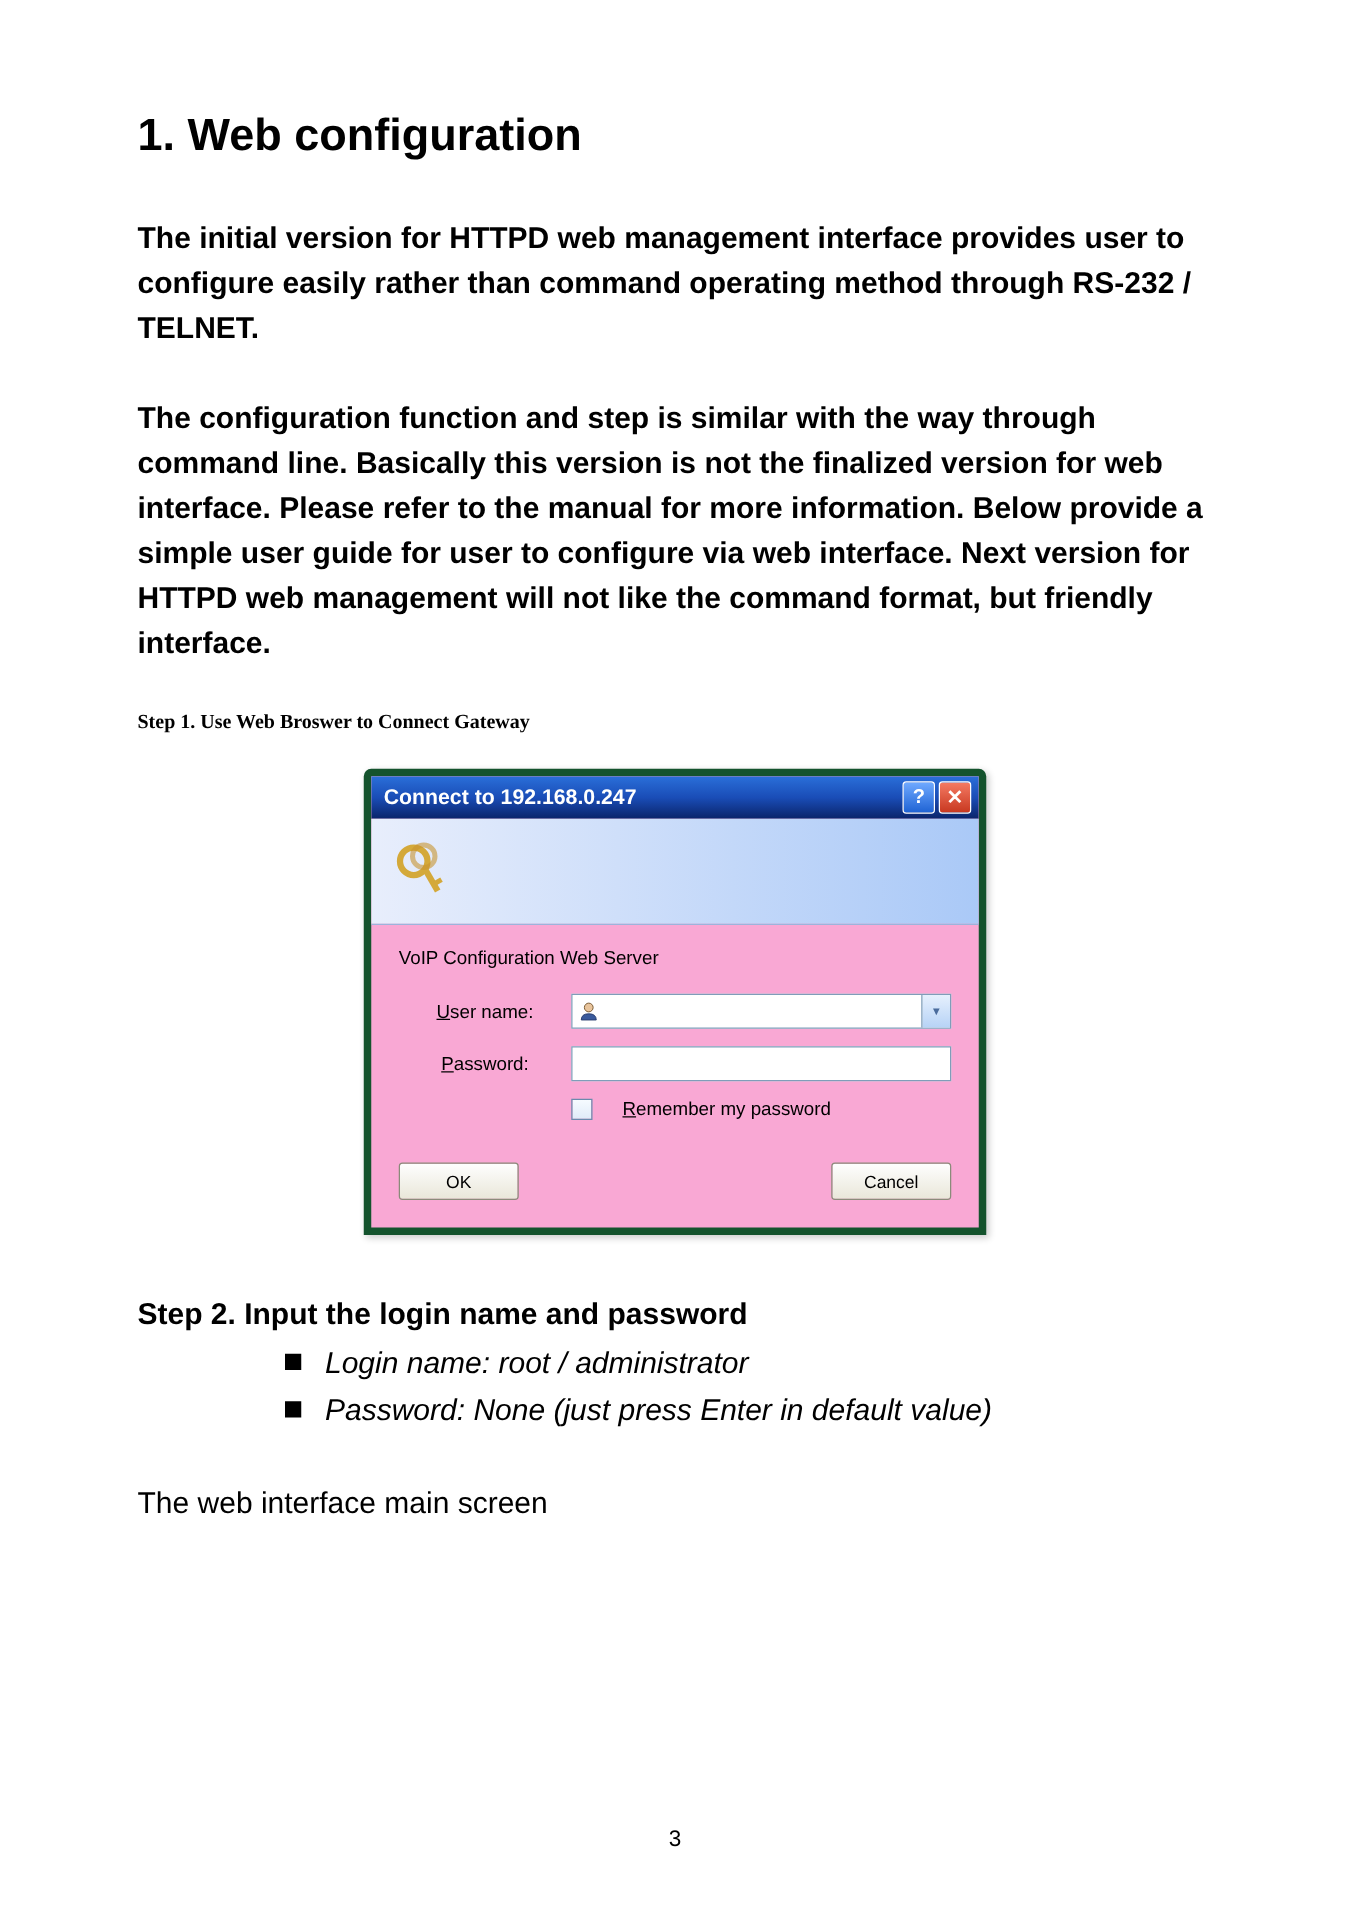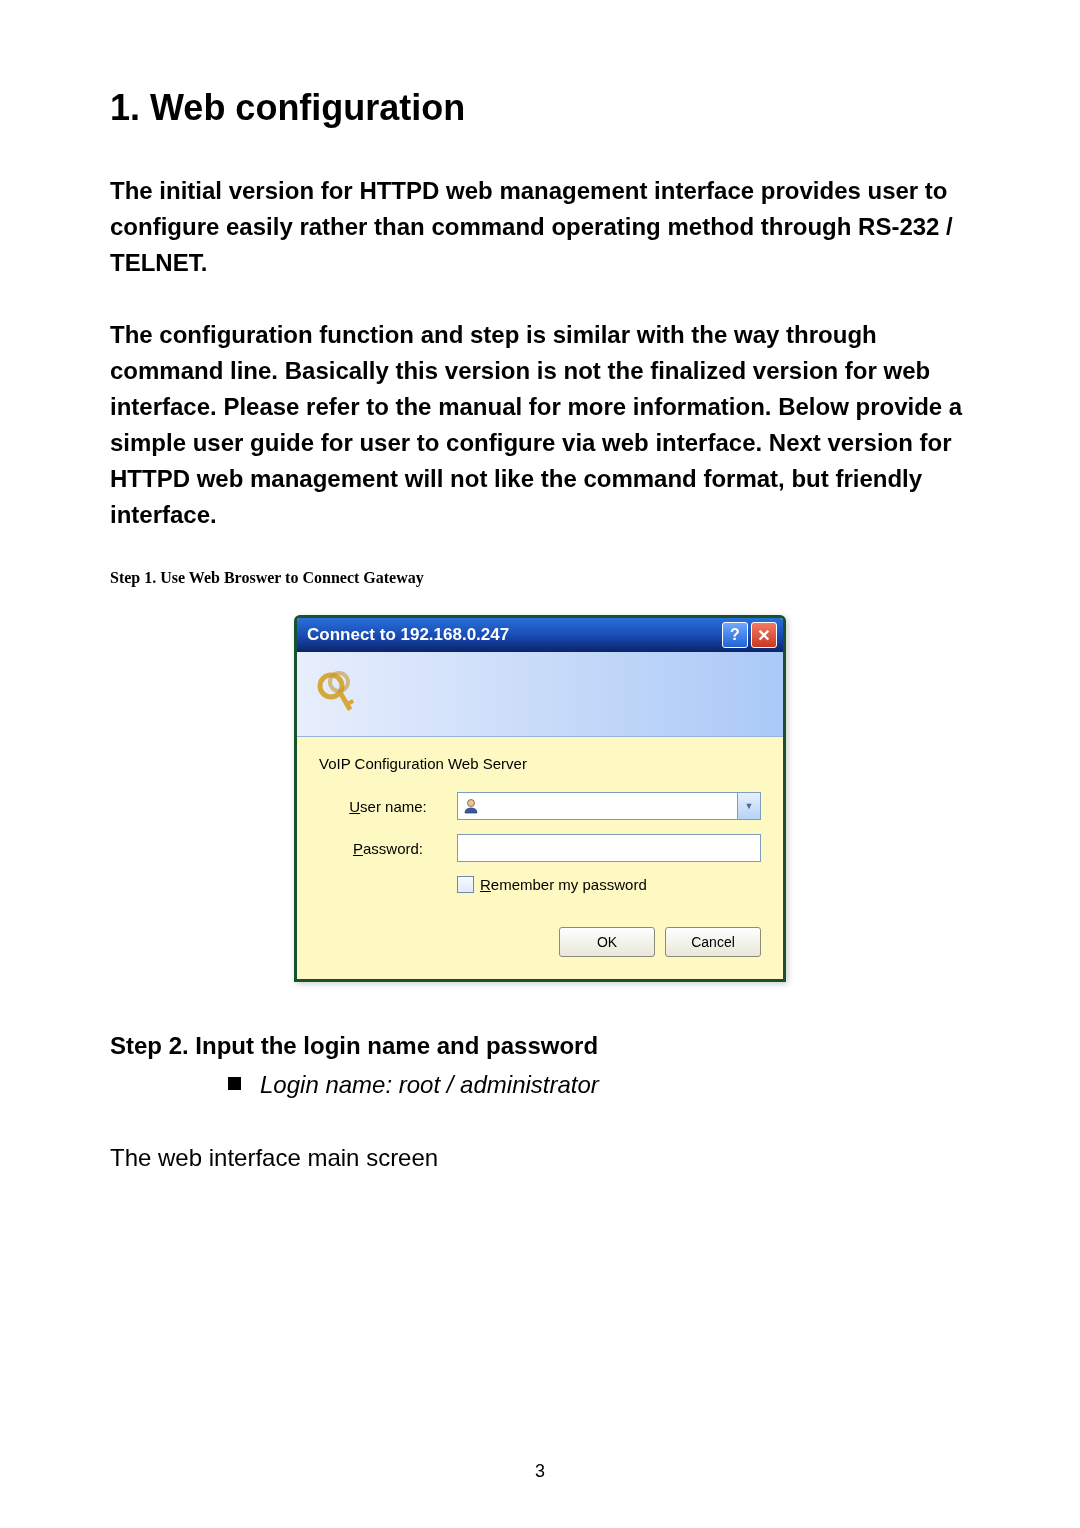--- a/index.html
+++ b/index.html
@@ -31,25 +31,25 @@
       margin:20px 0 28px 0;
       font-family:Liberation Serif, serif;
     }
     .dialog-wrap{
       display:flex;
       justify-content:center;
       margin:20px 0 50px 0;
     }
     .dialog{
       width:486px;
-      border:3px solid #14532d;
+      border:6px solid #14532d;
       border-radius:6px 6px 0 0;
       box-shadow:2px 2px 6px rgba(0,0,0,0.2);
       overflow:hidden;
-      background:#fef9c3;
+      background:#f9a8d4;
       font-family:Tahoma,Arial,sans-serif;
     }
     .titlebar{
       height:34px;
       background:linear-gradient(to bottom,#2a6fd9 0%,#1a4db7 50%,#0a246a 100%);
       display:flex;
       align-items:center;
       padding:0 6px 0 10px;
       justify-content:space-between;
     }
@@ -145,32 +145,32 @@
     .pw-input{
       flex:1;
       background:#fff;
       border:1px solid #7f9db9;
       height:26px;
     }
     .remember-row{
       margin-left:138px;
       display:flex;
       align-items:center;
-      gap:6px;
+      gap:24px;
       margin-bottom:34px;
     }
     .checkbox{
       width:15px;
       height:15px;
       border:1px solid #6b8aad;
       background:linear-gradient(to bottom,#f6fbff,#e0ecf9);
     }
     .dlg-buttons{
       display:flex;
-      justify-content:flex-end;
+      justify-content:space-between;
       gap:10px;
     }
     .win-btn{
       width:94px;
       height:28px;
       background:linear-gradient(to bottom,#fefefe,#e9e7d9);
       border:1px solid #8b8b7a;
       border-radius:3px;
       font-size:14px;
       display:flex;
@@ -287,18 +287,19 @@
           <div class="win-btn">Cancel</div>
         </div>
       </div>
     </div>
   </div>
 
   <div class="step2-heading">Step 2.   Input the login name and password</div>
 
   <ul class="bullet-list">
     <li>Login name: root / administrator</li>
+    <li>Password: None (just press Enter in default value)</li>
   </ul>
 
   <div class="underline-section">The web interface main screen</div>
 </div>
 
 <div class="page-num">3</div>
 
 </body></html>

